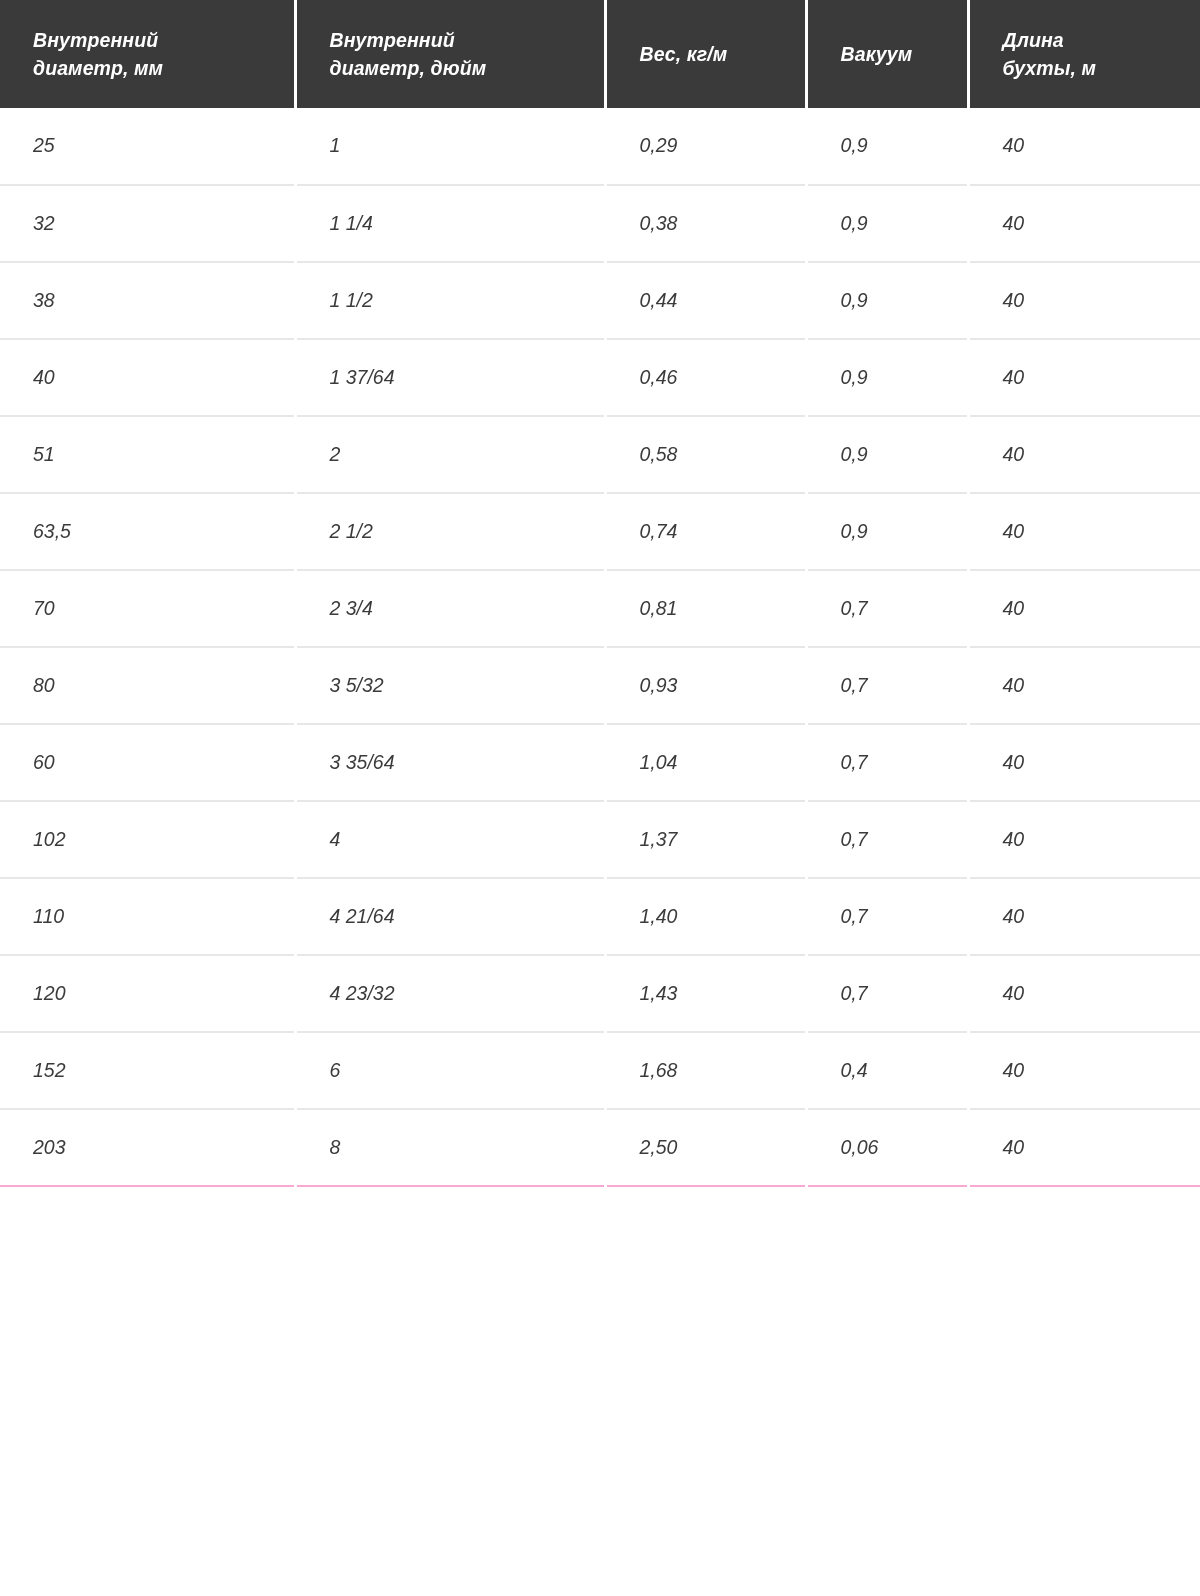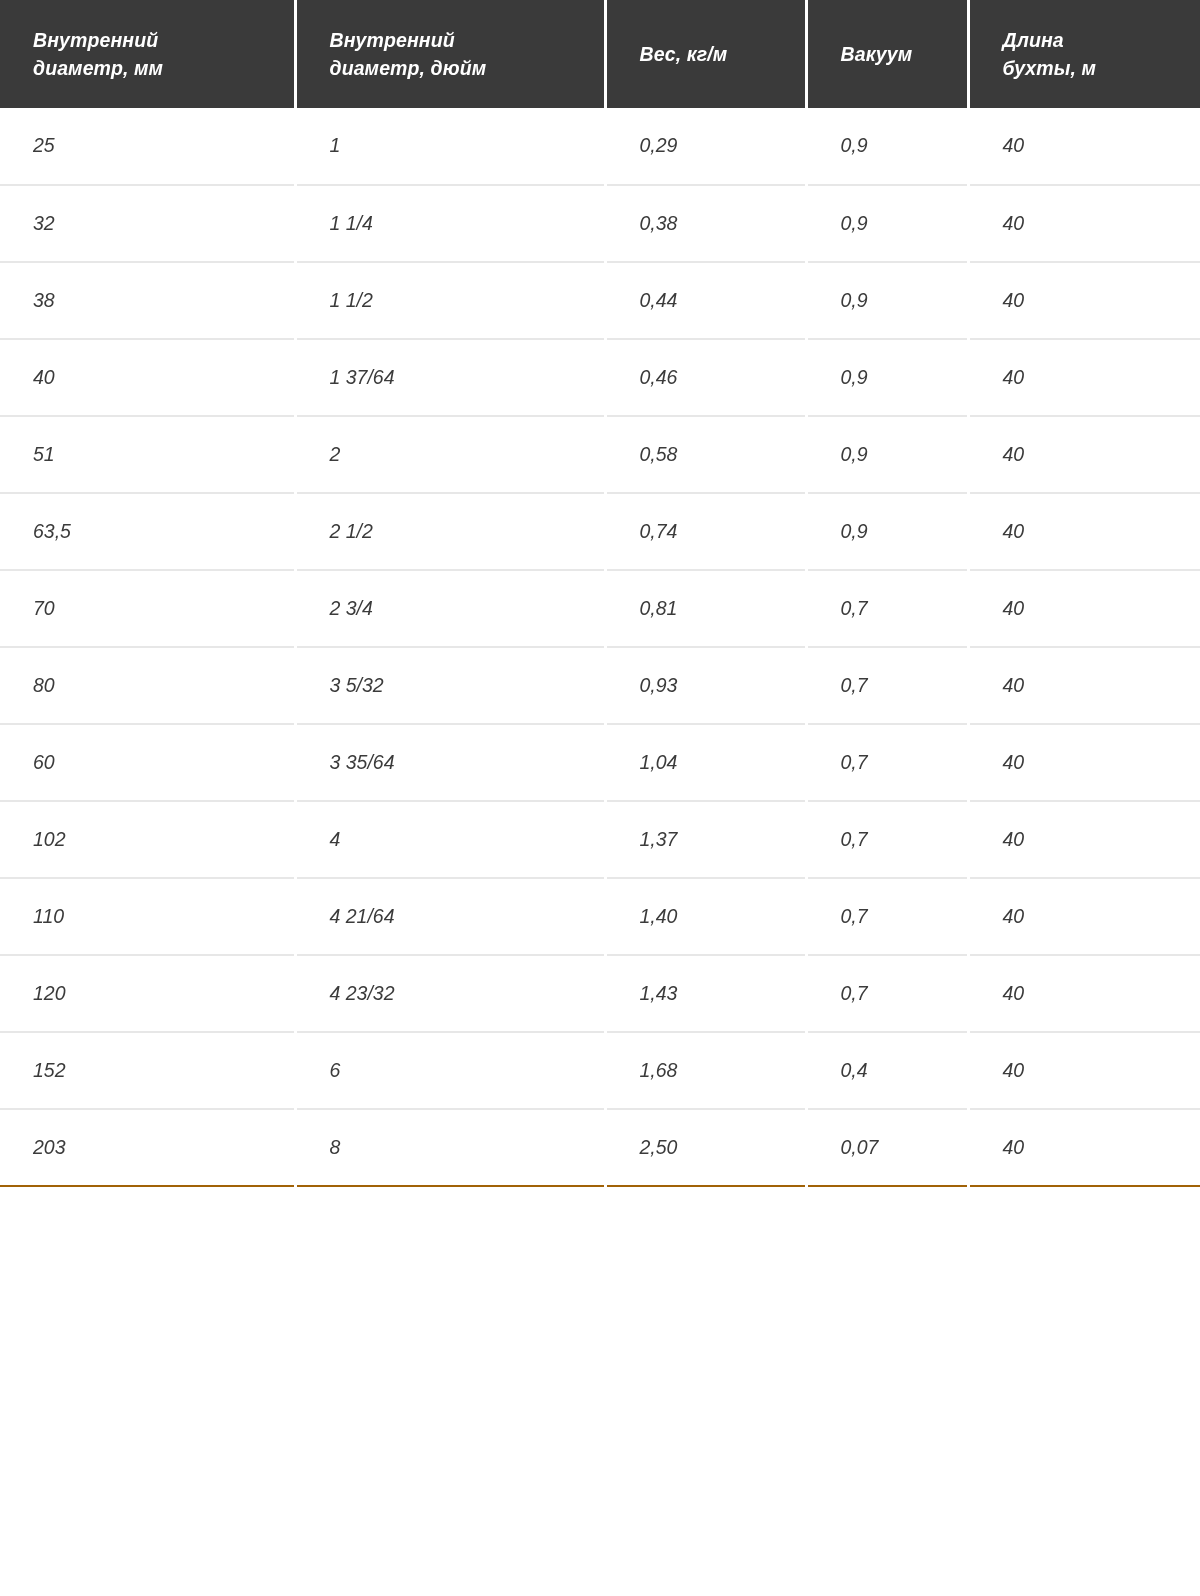--- a/index.html
+++ b/index.html
@@ -66,21 +66,21 @@
     text-align: left;
     background: #ffffff;
     border-bottom: 2px solid #e7e7e7;
     border-right: 3px solid #ffffff;
     white-space: nowrap;
   }
   tbody td:last-child {
     border-right: none;
   }
   tbody tr:last-child td {
-    border-bottom: 2px solid #a16207;
+    border-bottom: 2px solid #f9a8d4;
   }
 </style>
 </head>
 <body>
 
 <table class="spec-table">
   <colgroup>
     <col class="c-dia-mm">
     <col class="c-dia-in">
     <col class="c-weight">
@@ -198,17 +198,17 @@
         <td>152</td>
         <td>6</td>
         <td>1,68</td>
         <td>0,4</td>
         <td>40</td>
       </tr>
       <tr>
         <td>203</td>
         <td>8</td>
         <td>2,50</td>
-        <td>0,07</td>
+        <td>0,06</td>
         <td>40</td>
       </tr>
     </tbody>
 </table>
 
 </body></html>

